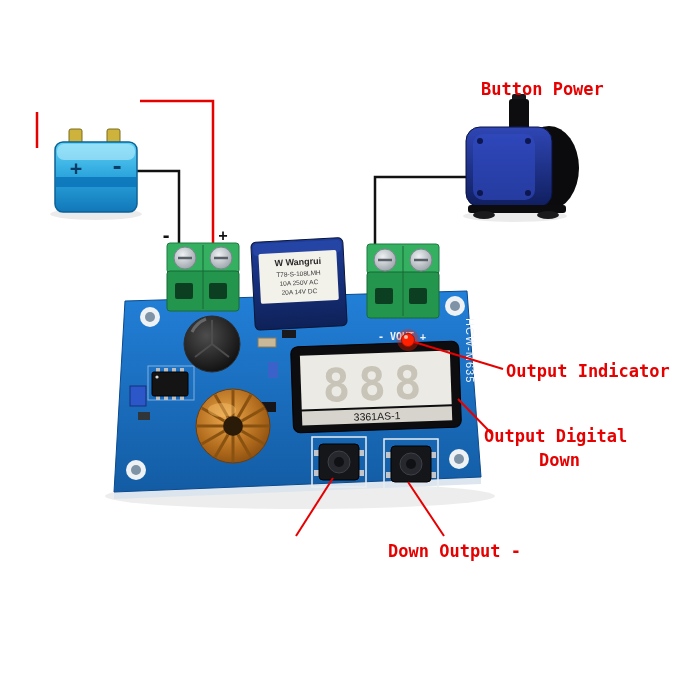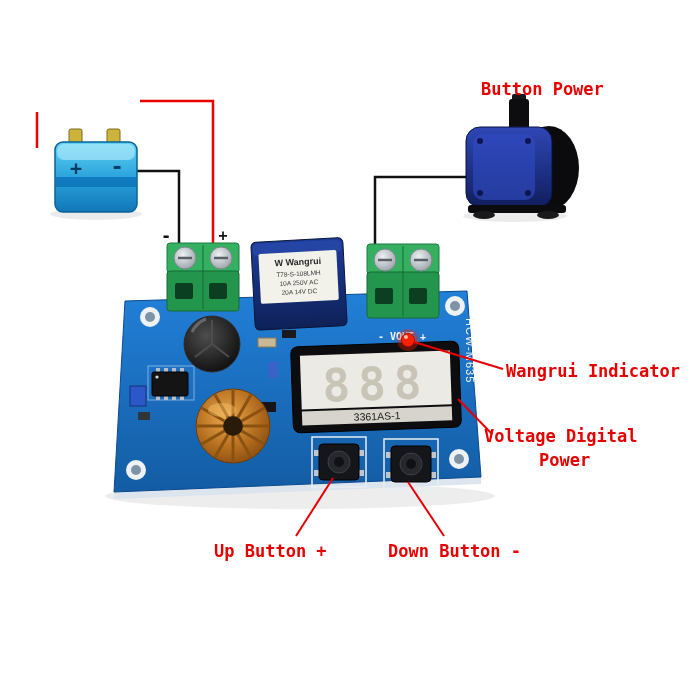--- a/index.html
+++ b/index.html
@@ -236,18 +236,17 @@
 
     <g stroke="#e60000" stroke-width="2">
       <path d="M414,342 L503,369" fill="none"></path>
       <path d="M458,399 L492,434" fill="none"></path>
       <path d="M333,478 L296,536" fill="none"></path>
       <path d="M408,482 L444,536" fill="none"></path>
     </g>
   </svg>
 
   <div class="ann" style="left:481px;top:79px;">Button Power</div>
-  <div class="ann" style="left:506px;top:361px;">Wangrui Indicator</div>
-  <div class="ann" style="left:484px;top:426px;">Voltage Digital</div>
-  <div class="ann" style="left:539px;top:450px;">Power</div>
-  <div class="ann" style="left:214px;top:541px;">Up Button +</div>
-  <div class="ann" style="left:388px;top:541px;">Down Button -</div>
+  <div class="ann" style="left:506px;top:361px;">Output Indicator</div>
+  <div class="ann" style="left:484px;top:426px;">Output Digital</div>
+  <div class="ann" style="left:539px;top:450px;">Down</div>
+  <div class="ann" style="left:388px;top:541px;">Down Output -</div>
 </div>
 
 </body></html>

